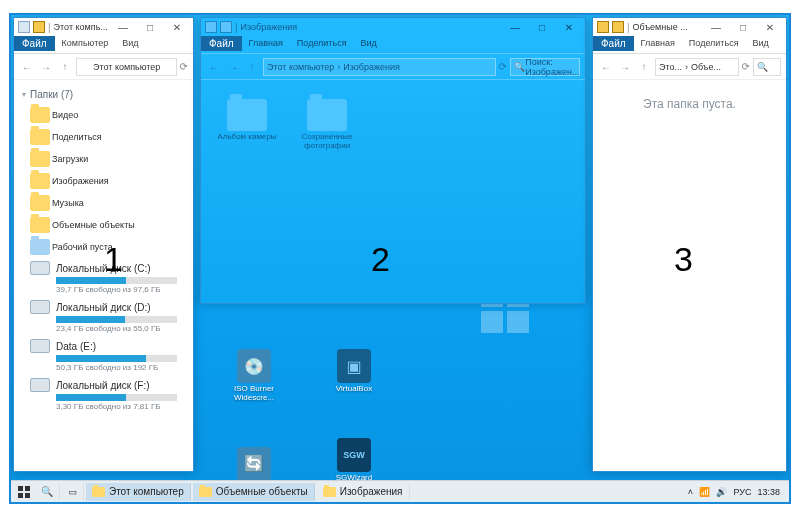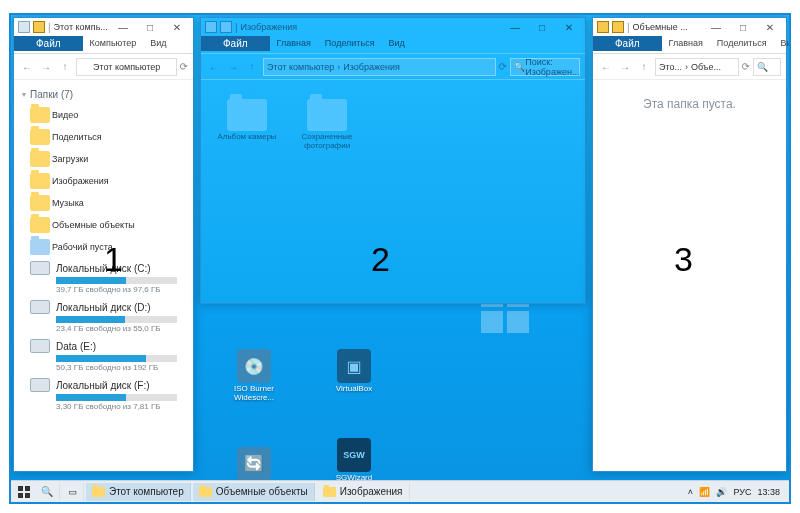--- a/index.html
+++ b/index.html
@@ -13,21 +13,21 @@
 .titlebar{height:18px;display:flex;align-items:center;background:#fff;padding:0 4px;gap:3px}
 .w2 .titlebar{background:transparent}
 .titlebar .icon{width:12px;height:12px;background:#f7c84e;border:1px solid #a67d0d}
 .titlebar .icon.pc{background:#d7e8f3;border-color:#8aa7c1}
 .titlebar .title{flex:1;color:#333;font-size:9px;overflow:hidden;white-space:nowrap}
 .w2 .titlebar .title{color:#155a88}
 .wctl{width:24px;height:16px;display:flex;align-items:center;justify-content:center;color:#555;font-size:10px}
 .w2 .wctl{color:#0f4a70}
 .ribbon{height:18px;display:flex;align-items:flex-start;padding:0;border-bottom:1px solid #ddd;background:#fff}
 .w2 .ribbon{background:transparent;border-bottom-color:rgba(255,255,255,.25)}
-.file{background:#1468a6;color:#fff;padding:2px 22px;font-size:10px}
+.file{background:#1468a6;color:#fff;padding:2px 8px;font-size:10px}
 .tab{padding:2px 7px;font-size:9px;color:#444}
 .w2 .tab{color:#0f4a70}
 .addr{height:26px;display:flex;align-items:center;gap:3px;padding:3px 5px;background:#fff;border-bottom:1px solid #eee}
 .w2 .addr{background:transparent;border-bottom-color:rgba(255,255,255,.25)}
 .navbtn{width:16px;height:16px;display:flex;align-items:center;justify-content:center;color:#888;font-size:10px}
 .w2 .navbtn{color:#1778b3}
 .addrbar{flex:1;height:18px;border:1px solid #ddd;display:flex;align-items:center;padding:0 3px;gap:3px;background:#fff}
 .w2 .addrbar, .w2 .searchbar{background:rgba(255,255,255,0.12);border-color:rgba(255,255,255,.35)}
 .addrbar span,.searchbar span{font-size:9px;color:#333}
 .w2 .addrbar span,.w2 .searchbar span{color:#125785}

